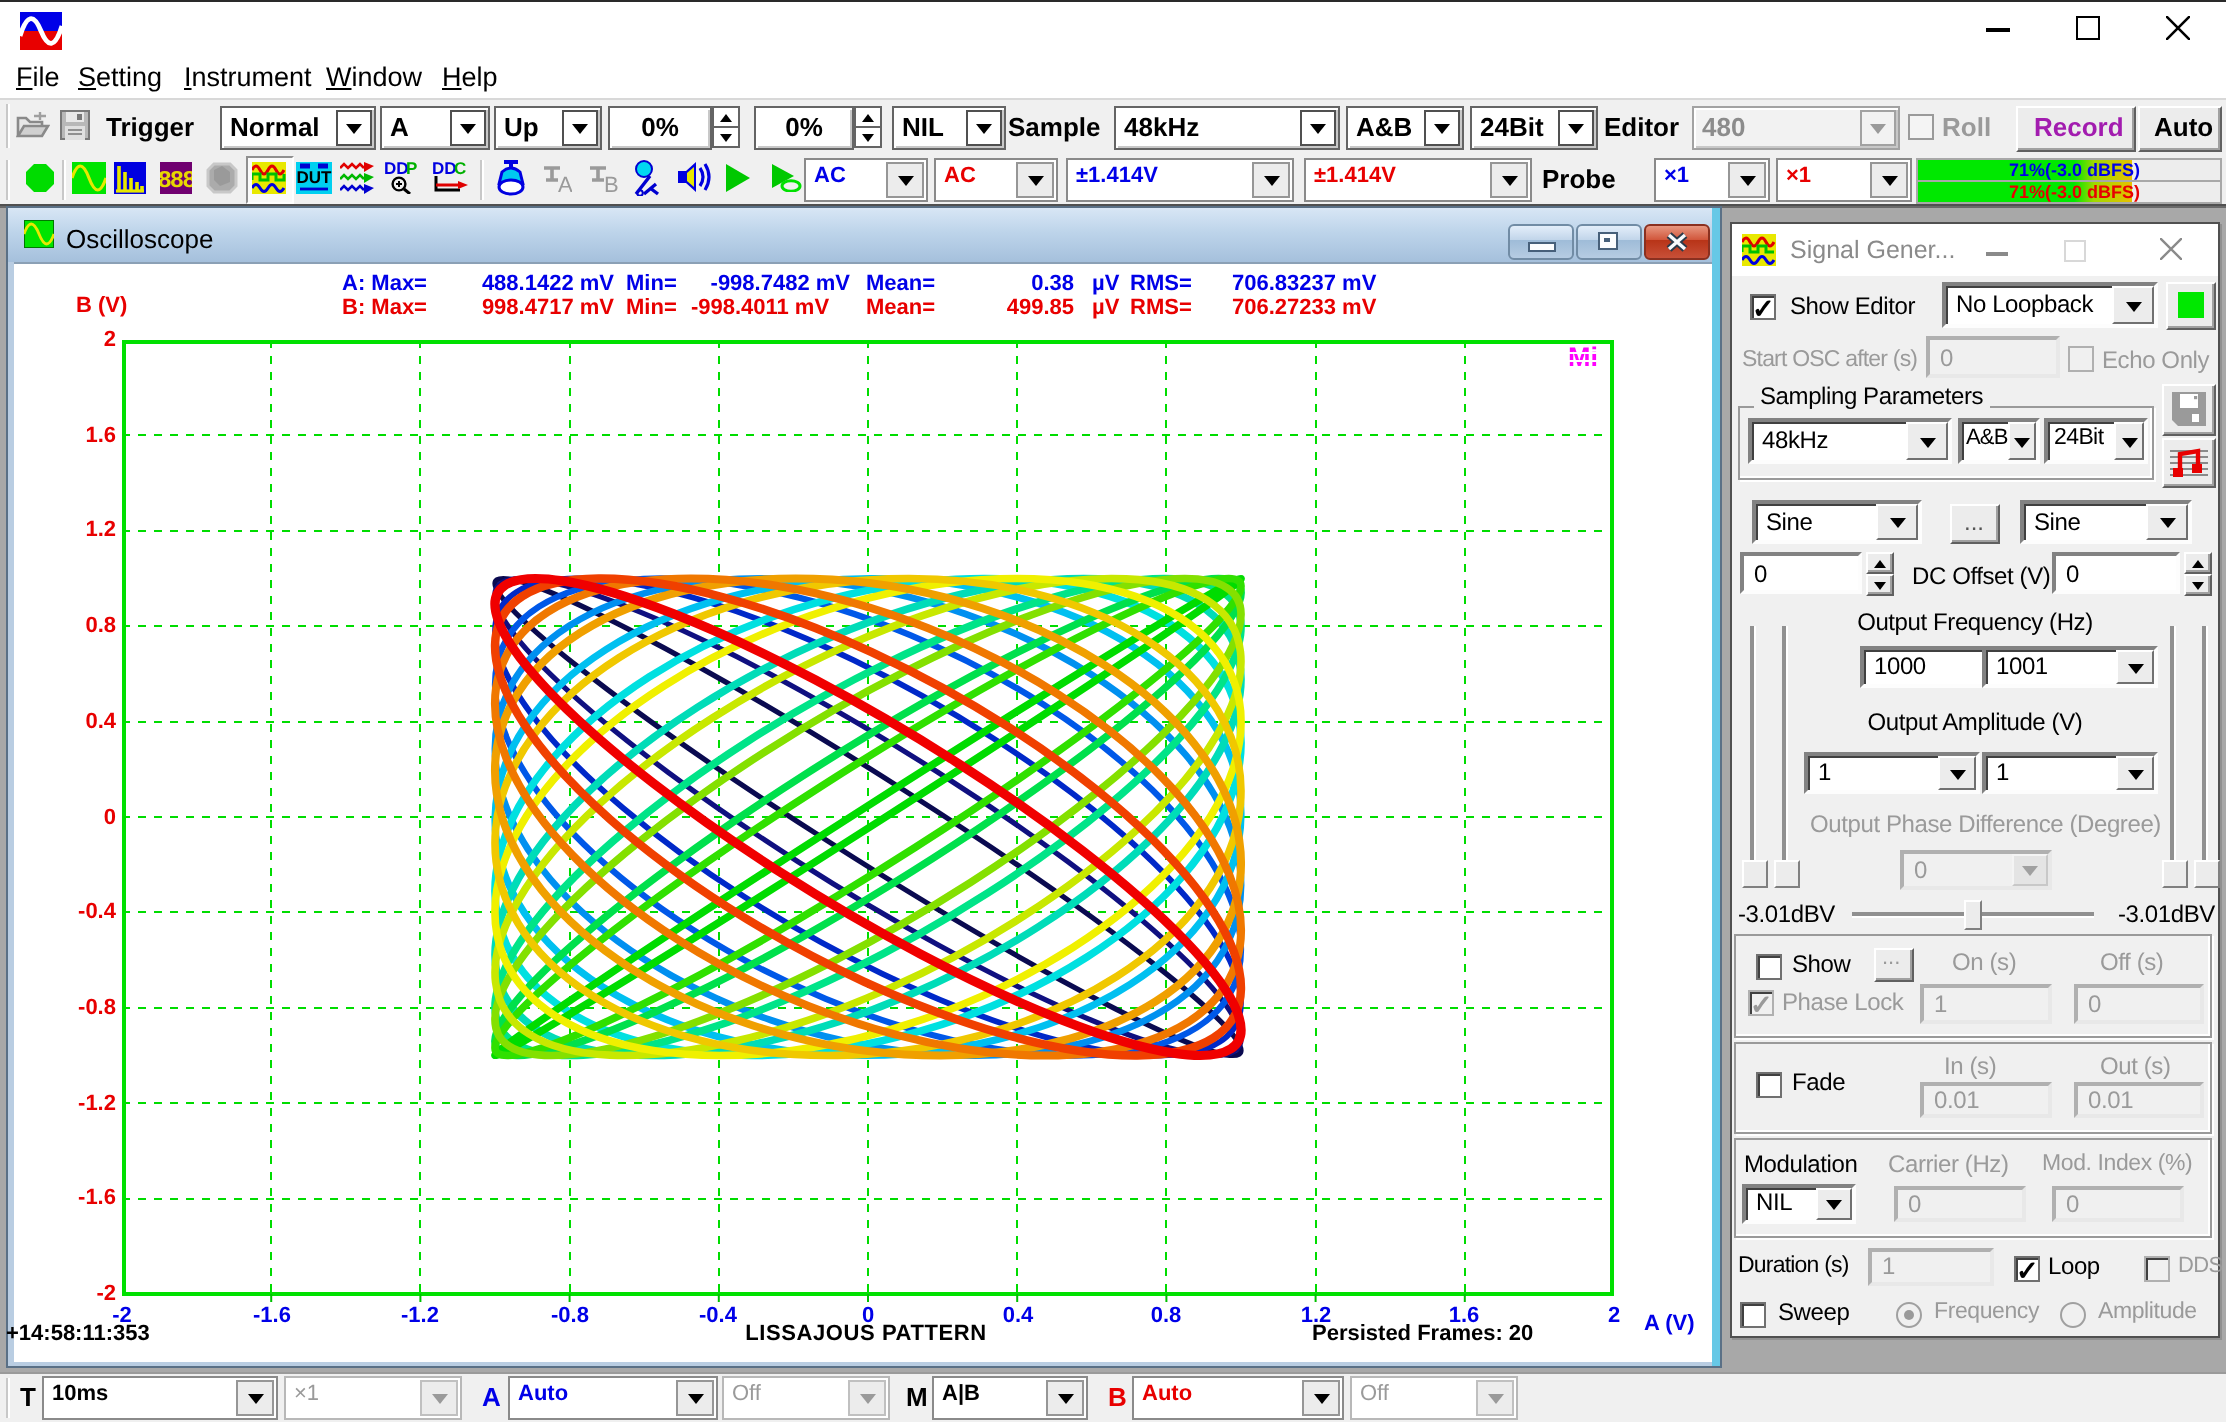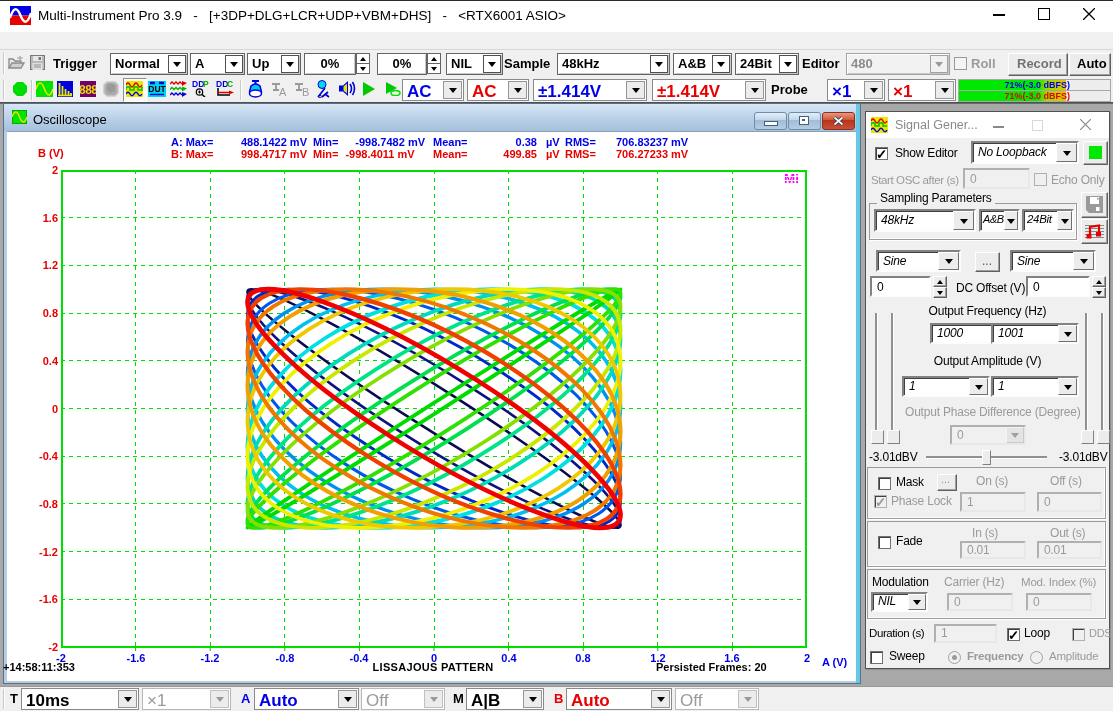--- a/index.html
+++ b/index.html
@@ -3,55 +3,61 @@
 html,body{margin:0;padding:0;}
 body{width:1113px;height:711px;overflow:hidden;font-family:"Liberation Sans",sans-serif;}
 #pg{position:absolute;left:0;top:0;width:1113px;height:711px;background:#F0F0F0;}
 .ab{position:absolute;}
 .b{font-weight:bold;}
 .combo1{position:absolute;background:#fff;border:1px solid #646464;box-shadow:1px 1px 0 #fff inset, -1px -1px 0 #c8c8c8 inset;}
 .combo1 .tx{position:absolute;left:4px;top:2px;font-size:13px;font-weight:bold;white-space:nowrap;}
 .arr1{position:absolute;right:1px;top:1px;bottom:1px;width:16px;background:#fff;border:1px solid #505050;}
 .tri{position:absolute;left:50%;top:50%;margin:-2px 0 0 -4px;width:0;height:0;border-left:4px solid transparent;border-right:4px solid transparent;border-top:5px solid #000;}
 .combo2{position:absolute;background:#fff;border:1px solid #8a8a8a;}
-.combo2 .tx{position:absolute;left:4px;top:2px;font-size:17px;font-weight:bold;white-space:nowrap;}
+.combo2 .tx{position:absolute;left:4px;top:2px;font-size:11px;font-weight:bold;white-space:nowrap;}
 .arr2{position:absolute;right:1px;top:1px;bottom:1px;width:17px;background:#ececec;border:1px solid #969696;}
 .lbl{position:absolute;font-size:13px;font-weight:bold;white-space:nowrap;}
 .sep{position:absolute;width:1px;background:#c8c8c8;border-right:1px solid #fff;}
 .cb{position:absolute;width:11px;height:11px;background:#fff;border:1px solid #707070;box-shadow:1px 1px 0 #404040 inset;}
 .chk{position:absolute;left:0px;top:-2.5px;font-size:13.5px;font-weight:bold;color:#000;}
 .gb{position:absolute;border:1px solid #9a9a9a;box-shadow:1px 1px 0 #fff, -1px -1px 0 #fff inset;}
 .gl{position:absolute;top:-8px;left:8px;background:#F0F0F0;padding:0 3px;font-size:12px;letter-spacing:-0.2px;color:#000;white-space:nowrap;}
-.c3{position:absolute;background:#fff;border-top:2px solid #828282;border-left:2px solid #828282;border-right:2px solid #fdfdfd;border-bottom:2px solid #fdfdfd;box-shadow:1px 1px 0 #404040 inset;font-style:italic;}
+.c3{position:absolute;background:#fff;border-top:2px solid #828282;border-left:2px solid #828282;border-right:2px solid #fdfdfd;border-bottom:2px solid #fdfdfd;box-shadow:1px 1px 0 #404040 inset;}
 .c3 .tx{position:absolute;left:5px;top:2px;font-size:12px;letter-spacing:-0.2px;white-space:nowrap;}
 .arr3{position:absolute;right:0;top:0;bottom:0;width:19px;background:#ececec;border-top:1px solid #fff;border-left:1px solid #fff;border-right:1px solid #707070;border-bottom:1px solid #707070;}
 .tb3{position:absolute;background:#fff;border-top:2px solid #828282;border-left:2px solid #828282;border-right:2px solid #fdfdfd;border-bottom:2px solid #fdfdfd;}
 .tb3 .tx{position:absolute;left:5px;top:2px;font-size:12px;letter-spacing:-0.2px;white-space:nowrap;}
 .gray{color:#9a9a9a;}
 .g13{font-size:12px;letter-spacing:-0.2px;color:#000;position:absolute;white-space:nowrap;}
 .gy13{font-size:12px;letter-spacing:-0.2px;color:#9a9a9a;position:absolute;white-space:nowrap;}
 .btn3{position:absolute;background:#ececec;border-top:1px solid #fff;border-left:1px solid #fff;border-right:1px solid #606060;border-bottom:1px solid #606060;box-shadow:-1px -1px 0 #a0a0a0 inset;}
 </style></head>
 <body>
 <div id="pg">
 
 <div class="ab" style="left:0;top:0;width:1113px;height:31px;background:#fff;border-top:1px solid #2a2a2a;"></div>
 <div class="ab" style="left:10px;top:6px;width:21px;height:19px;">
 <svg width="21" height="19">
         <rect x="0" y="0" width="21" height="9.5" fill="#0000E8"></rect>
         <rect x="0" y="9.5" width="21" height="9.5" fill="#E80000"></rect>
         <path d="M0 12 Q 5 -4 10.5 9.5 Q 16 23 21 7" fill="none" stroke="#fff" stroke-width="2.4"></path>
       </svg></div>
-<div class="ab" style="left:38px;top:8px;font-size:13.5px;color:#000;">Multi-Instrument Pro 3.9&nbsp;&nbsp;&nbsp;-&nbsp;&nbsp;&nbsp;[+3DP+DLG+LCR+UDP+VBM+DHS]&nbsp;&nbsp;&nbsp;-&nbsp;&nbsp;&nbsp;&lt;RTX6001 ASIO&gt;</div>
 <div class="ab" style="left:993px;top:14px;width:12px;height:1.5px;background:#000;"></div>
 <div class="ab" style="left:1038px;top:8px;width:10px;height:10px;border:1.5px solid #000;"></div>
 <svg class="ab" style="left:1083px;top:8px;" width="12" height="12">
       <path d="M0 0 L12 12 M12 0 L0 12" stroke="#000" stroke-width="1.3"></path>
     </svg>
 
+<div class="ab" style="left:0;top:31px;width:1113px;height:18px;background:#fff;font-size:13.5px;color:#000;">
+<span class="ab" style="left:8px;"><u>F</u>ile</span>
+<span class="ab" style="left:39px;"><u>S</u>etting</span>
+<span class="ab" style="left:92px;"><u>I</u>nstrument</span>
+<span class="ab" style="left:163px;"><u>W</u>indow</span>
+<span class="ab" style="left:221px;"><u>H</u>elp</span>
+</div>
 
 <div class="ab" style="left:0;top:49px;width:1113px;height:28px;background:#F0F0F0;border-top:1px solid #d8d8d8;"></div>
 
 <div class="ab" style="left:0;top:77px;width:1113px;height:25px;background:#F0F0F0;border-bottom:1px solid #505050;"></div>
 <div id="row1">
 <div class="sep" style="left:3px;top:52px;height:22px;"></div>
 <svg class="ab" style="left:8px;top:56px;" width="17" height="14">
         <path d="M1 12 L1 3 L5 3 L7 5 L13 5 L13 7" fill="#e8e8e8" stroke="#8a8a8a" stroke-width="1.3"></path>
         <path d="M1 12 L4 7 L16 7 L13 12 Z" fill="#d0d0d0" stroke="#8a8a8a" stroke-width="1.3"></path>
         <path d="M9 2 L15 2 M12 0 L12 4" stroke="#a0a0a0" stroke-width="1.2"></path>
@@ -132,21 +138,21 @@
 <span class="lbl" style="left:802px;top:56px;">Editor</span>
 <div class="combo1" style="left:846px;top:53px;width:102px;height:20px;background:#f2f2f2;border-color:#a2a2a2;">
         <span class="tx" style="color:#8c8c8c;">480</span>
         <span class="arr1" style="background:#f2f2f2;border-color:#a2a2a2;">
           <span class="tri" style="border-top-color:#9a9a9a;"></span>
         </span>
       </div>
 <div class="cb" style="left:954px;top:57px;background:#f4f4f4;border-color:#9a9a9a;box-shadow:none;"></div>
 <span class="lbl" style="left:971px;top:56px;color:#9a9a9a;">Roll</span>
 <div class="btn3" style="left:1008px;top:53px;width:58px;height:21px;">
-        <span class="lbl" style="left:8px;top:2px;color:#737373;">Record</span>
+        <span class="lbl" style="left:8px;top:2px;color:#a21caf;">Record</span>
       </div>
 <div class="btn3" style="left:1069px;top:53px;width:40px;height:21px;">
         <span class="lbl" style="left:7px;top:2px;">Auto</span>
       </div>
 </div>
 <div id="row2">
 <div class="sep" style="left:3px;top:80px;height:20px;"></div>
 <div class="sep" style="left:31px;top:80px;height:20px;"></div>
 <svg class="ab" style="left:12px;top:81px;" width="16" height="16">
         <polygon points="5,1 11,1 15,5 15,11 11,15 5,15 1,11 1,5" fill="#00DC00"></polygon>
@@ -555,21 +561,21 @@
 <div class="ab" style="left:887px;top:430px;width:11px;height:12px;background:#ececec;border:1px solid #808080;border-top-color:#fff;border-left-color:#fff;"></div>
 <div class="ab" style="left:1081px;top:430px;width:11px;height:12px;background:#ececec;border:1px solid #808080;border-top-color:#fff;border-left-color:#fff;"></div>
 <div class="ab" style="left:1097px;top:430px;width:11px;height:12px;background:#ececec;border:1px solid #808080;border-top-color:#fff;border-left-color:#fff;"></div>
 <span class="g13" style="left:869px;top:450px;font-size:12px;">-3.01dBV</span>
 <span class="g13" style="left:1059px;top:450px;font-size:12px;">-3.01dBV</span>
 <div class="ab" style="left:926px;top:456px;width:121px;height:2px;background:#909090;border-bottom:1px solid #fff;"></div>
 <div class="ab" style="left:982px;top:450px;width:7px;height:13px;background:#ececec;border:1px solid #808080;border-top-color:#fff;border-left-color:#fff;"></div>
 
 <div class="gb" style="left:867px;top:467px;width:237px;height:50px;"></div>
 <div class="cb" style="left:878px;top:477px;background:#fff;"></div>
-<span class="g13" style="left:896px;top:475px;">Mask</span>
+<span class="g13" style="left:896px;top:475px;">Show</span>
 <div class="btn3" style="left:937px;top:474px;width:18px;height:15px;">
         <span class="ab" style="left:3px;top:-2px;font-size:11px;color:#9a9a9a;">...</span>
       </div>
 <span class="gy13" style="left:976px;top:474px;">On (s)</span>
 <span class="gy13" style="left:1050px;top:474px;">Off (s)</span>
 <div class="cb" style="left:874px;top:495px;background:#F0F0F0;border-color:#b0b0b0;">
         <span class="chk" style="color:#9a9a9a;">✓</span>
       </div>
 <span class="gy13" style="left:891px;top:494px;">Phase Lock</span>
 <div class="tb3" style="left:960px;top:492px;width:66px;height:20px;box-sizing:border-box;border-color:#b0b0b0 #e8e8e8 #e8e8e8 #b0b0b0;background:#F0F0F0;">
@@ -617,21 +623,21 @@
       </div>
 <span class="g13" style="left:1024px;top:626px;">Loop</span>
 <div class="cb" style="left:1072px;top:628px;background:#F0F0F0;border-color:#b0b0b0;"></div>
 <span class="gy13" style="left:1089px;top:627px;font-size:11px;letter-spacing:-0.3px;">DDS</span>
 
 <div class="cb" style="left:870px;top:651px;background:#fff;"></div>
 <span class="g13" style="left:889px;top:649px;">Sweep</span>
 <div class="ab" style="left:948px;top:651px;width:11px;height:11px;border:1px solid #a0a0a0;border-radius:50%;background:#F0F0F0;">
         <div class="ab" style="left:3px;top:3px;width:5px;height:5px;background:#9a9a9a;border-radius:50%;"></div>
       </div>
-<span class="gy13" style="left:967px;top:650px;font-size:11.5px;font-weight:bold;">Frequency</span>
+<span class="gy13" style="left:967px;top:650px;font-size:11.5px;">Frequency</span>
 <div class="ab" style="left:1030px;top:651px;width:11px;height:11px;border:1px solid #a0a0a0;border-radius:50%;background:#F0F0F0;"></div>
 <span class="gy13" style="left:1049px;top:650px;font-size:11.5px;">Amplitude</span>
 </div>
 
 <div class="ab" style="left:0;top:686px;width:1113px;height:25px;background:#F0F0F0;border-top:1px solid #9a9a9a;"></div>
 <div id="botbar">
 <div class="sep" style="left:3px;top:689px;height:20px;"></div>
 <span class="lbl" style="left:10px;top:691px;">T</span>
 <div class="combo2" style="left:21px;top:688px;width:116px;height:20px;">
         <span class="tx">10ms</span>

